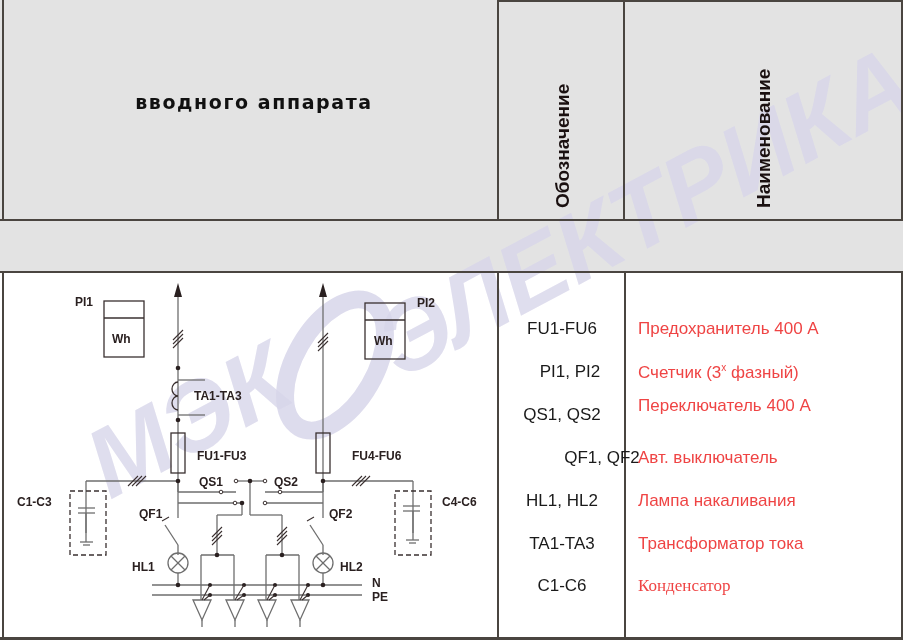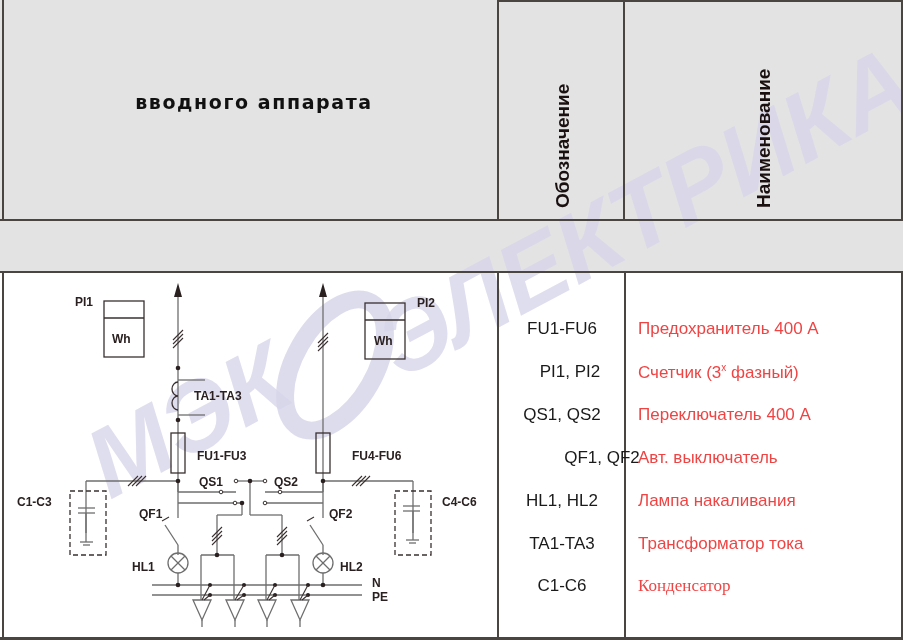--- a/index.html
+++ b/index.html
@@ -67,21 +67,21 @@
 <div class="vert" style="left:552px;top:208px;">Обозначение</div>
 <div class="vert" style="left:753px;top:208px;">Наименование</div>
 
 <div class="code" style="top:319px;">FU1-FU6</div>
 <div class="desc" style="top:319px;">Предохранитель 400 А</div>
 
 <div class="code" style="top:362px;padding-left:8px;">PI1, PI2</div>
 <div class="desc" style="top:362px;"><span>Счетчик (3</span><sup>х</sup><span> фазный)</span></div>
 
 <div class="code" style="top:405px;">QS1, QS2</div>
-<div class="desc" style="top:405px;">Переключатель 400 А</div>
+<div class="desc" style="top:396px;">Переключатель 400 А</div>
 
 <div class="code" style="top:448px;padding-left:40px;">QF1, QF2</div>
 <div class="desc" style="top:448px;">Авт. выключатель</div>
 
 <div class="code" style="top:491px;">HL1, HL2</div>
 <div class="desc" style="top:491px;">Лампа накаливания</div>
 
 <div class="code" style="top:534px;">TA1-TA3</div>
 <div class="desc" style="top:534px;">Трансформатор тока</div>
 

